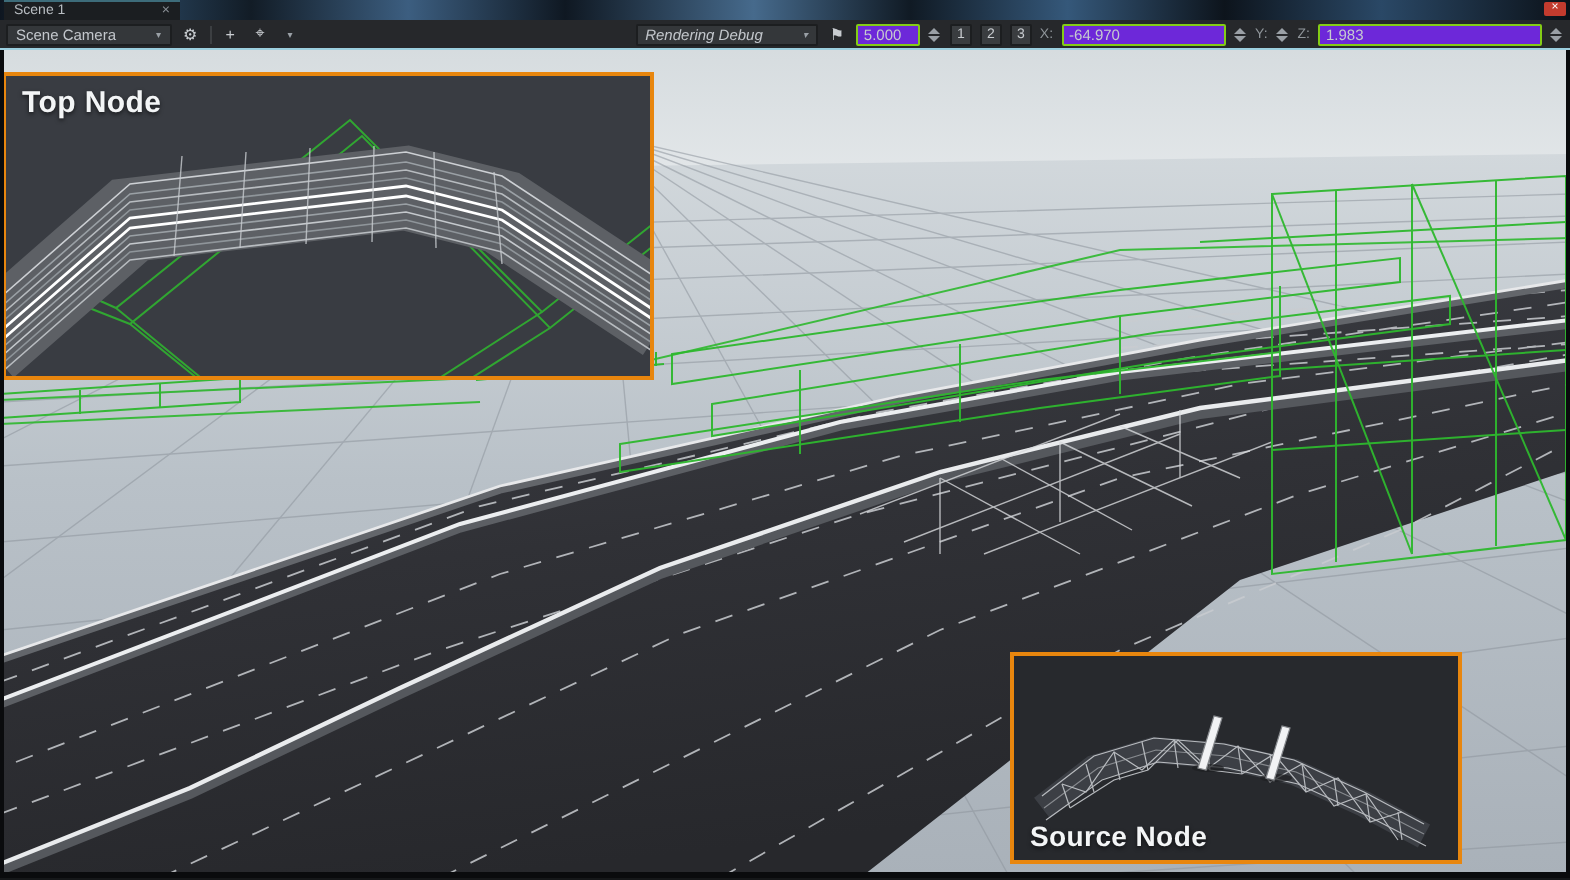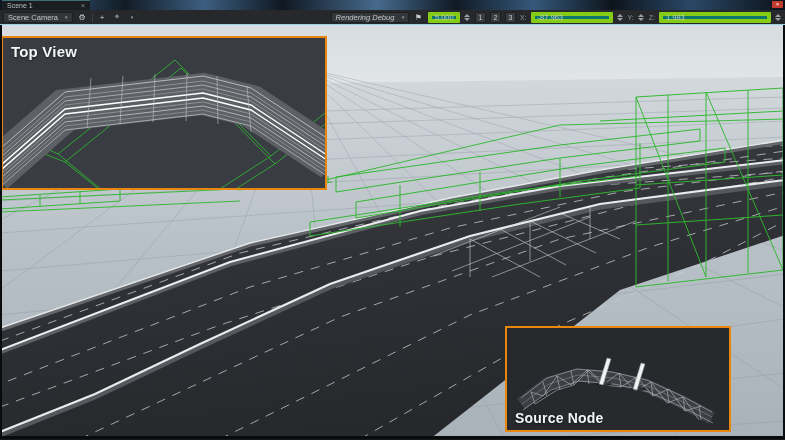--- a/index.html
+++ b/index.html
@@ -20,26 +20,26 @@
   .win-close { position:absolute; right:2px; top:1px; width:11px; height:7px;
     background:#c23b2e; border-radius:1px; color:#fff; font-size:6px; line-height:7px;
     text-align:center; }
 
   
   .toolbar { position:relative; height:15px; width:100%; background:#26282b;
     border-bottom:1px solid #9ccfdf;
     display:flex; align-items:center; gap:4px; padding:0 3px;
     font-size:7.5px; color:#c3c7cc; }
   .dd { background:#34373a; border:1px solid #1c1e20; height:11px;
-    display:flex; align-items:center; gap:7px; padding:0 4px; border-radius:1px; }
+    display:flex; align-items:center; gap:20px; padding:0 4px; border-radius:1px; }
   .dd .caret { font-size:5px; color:#9aa0a6; }
   .tbicon { width:11px; height:11px; display:flex; align-items:center; justify-content:center;
     color:#c9cdd1; font-size:8px; }
   .sep { width:1px; height:9px; background:#3c3f42; }
-  .field { background:#0f766e; border:4px solid #84cc16; height:11px;
+  .field { background:#6d28d9; border:1px solid #84cc16; height:11px;
     display:flex; align-items:center; padding:0 3px; color:#c6cad0; border-radius:1px; }
   .spin { display:flex; flex-direction:column; justify-content:center; gap:1px; width:7px; }
   .spin i { display:block; width:0; height:0; border-left:3px solid transparent;
     border-right:3px solid transparent; }
   .spin .up   { border-bottom:3px solid #9aa0a6; }
   .spin .down { border-top:3px solid #9aa0a6; }
   .numbtn { width:11px; height:11px; background:#3a3d40; border:1px solid #1c1e20;
     color:#c8ccd0; font-size:7px; display:flex; align-items:center; justify-content:center;
     border-radius:1px; }
   .axis { color:#8f959a; font-size:7px; }
@@ -98,21 +98,21 @@
         <i class="up"></i>
         <i class="down"></i>
       </div>
 
     <div class="numbtn">1</div>
     <div class="numbtn">2</div>
     <div class="numbtn">3</div>
 
     <span class="axis">X:</span>
     <div class="field" style="width:82px;">
-      <span>-87.963</span>
+      <span>-64.970</span>
     </div>
     <div class="spin">
         <i class="up"></i>
         <i class="down"></i>
       </div>
 
     <span class="axis">Y:</span>
     <div class="spin">
         <i class="up"></i>
         <i class="down"></i>
@@ -280,21 +280,21 @@
           <g stroke="#c8ccd0" stroke-width="0.7" opacity="0.8">
             <path d="M88,40 L84,90"></path>
               <path d="M120,38 L117,86"></path>
               <path d="M152,36 L150,84"></path>
             <path d="M184,35 L183,83"></path>
               <path d="M214,38 L215,86"></path>
               <path d="M244,48 L248,94"></path>
           </g>
         </g>
       </svg>
-      <div class="label">Top View</div>
+      <div class="label">Top Node</div>
     </div>
 
     <div class="inset sourcenode">
       <svg viewBox="0 0 222 102">
         <g fill="none">
           <path d="M14,76 L40,56 L70,47 L105,50 L140,58 L175,74 L205,90" stroke="#3c3f45" stroke-width="13"></path>
           <g stroke="#c6c9cd" stroke-width="0.6" opacity="0.9">
             <path d="M14,70 L40,50 L70,41 L105,44 L140,52 L175,68 L205,84"></path>
             <path d="M16,82 L44,62 L72,53 L107,56 L142,64 L177,80 L206,95"></path>
             <path d="M15,76 L42,56 L71,47 L106,50 L141,58 L176,74 L205,89" opacity="0.6"></path>

